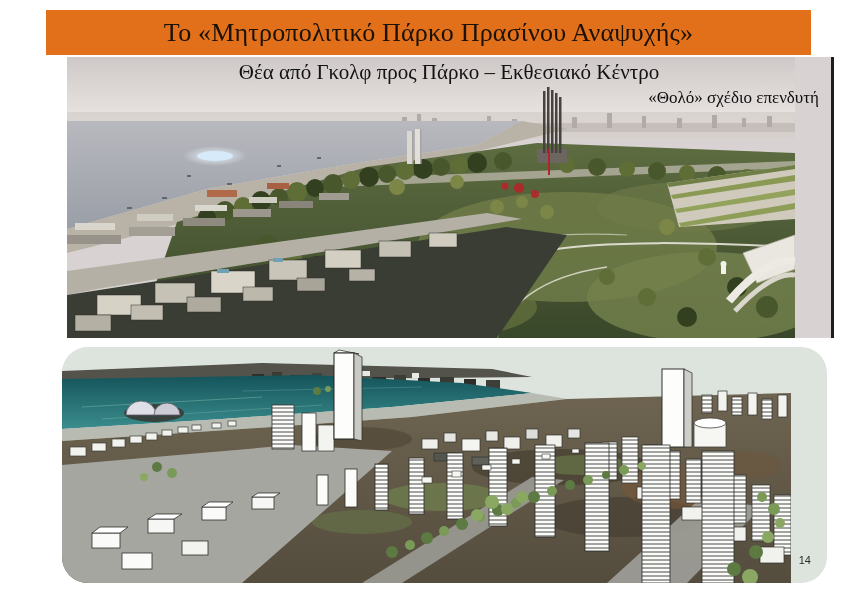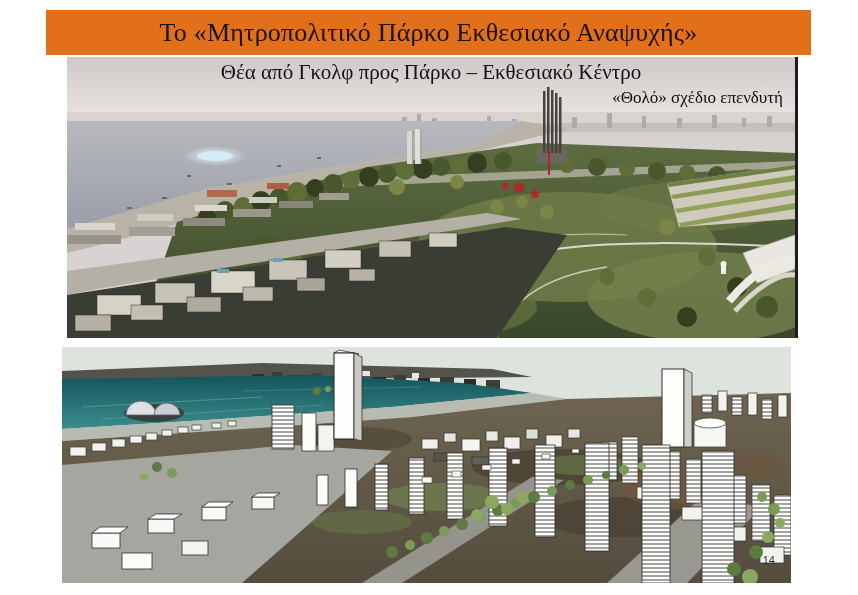--- a/index.html
+++ b/index.html
@@ -6,23 +6,23 @@
   .slide{
     position:relative;width:858px;height:595px;background:var(--page-bg,#fff);
     font-family:"Liberation Serif",serif;overflow:hidden;
   }
   .banner{
     position:absolute;left:46px;top:10px;width:765px;height:45px;
     background:var(--banner-bg,#e2701b);
     display:flex;align-items:center;justify-content:center;
     font-size:26px;color:var(--banner-text,#1a1208);letter-spacing:.2px;
   }
-  .fig{position:absolute;overflow:hidden;}
+  .fig{position:absolute;overflow:hidden;padding-left:36px;}
   .fig-top{left:67px;top:57px;width:728px;height:281px;border-right:3px solid #1d1d1d;background:#d8d3d2;}
-  .fig-bottom{left:62px;top:347px;width:729px;height:236px;background:#dde4dd;}
+  .fig-bottom{left:62px;top:347px;width:729px;height:236px;background:#dde4dd;border-radius:26px;}
   .fig svg{position:absolute;left:0;top:0;display:block;}
   .subtitle{
     position:absolute;left:0;top:3px;width:100%;text-align:center;
     font-size:21px;color:var(--subtitle-text,#121212);
   }
   .annotation{
     position:absolute;right:12px;top:31px;
     font-size:17px;font-weight:normal;color:var(--annotation-text,#0d0d0d);
   }
   .page-number{
@@ -30,21 +30,21 @@
     font-family:"Liberation Sans",sans-serif;
     font-size:11px;color:var(--pagenum-text,#2c2c28);
   }
 </style>
 </head>
 <body>
 
 <div class="slide">
 
   <div class="banner">
-    <span>Το «Μητροπολιτικό Πάρκο Εκθεσιακό Αναψυχής»</span>
+    <span>Το «Μητροπολιτικό Πάρκο Πρασίνου Αναψυχής»</span>
   </div>
 
   <figure class="fig fig-top" style="margin:0">
     <svg width="728" height="281" viewBox="0 0 728 281" preserveAspectRatio="none">
       <defs>
         <linearGradient id="skyG" x1="0" y1="0" x2="0" y2="1">
           <stop offset="0" stop-color="#cfc8c8"></stop>
             <stop offset="1" stop-color="#ece8e5"></stop>
         </linearGradient>
         <linearGradient id="seaG" x1="0" y1="0" x2="0" y2="1">

